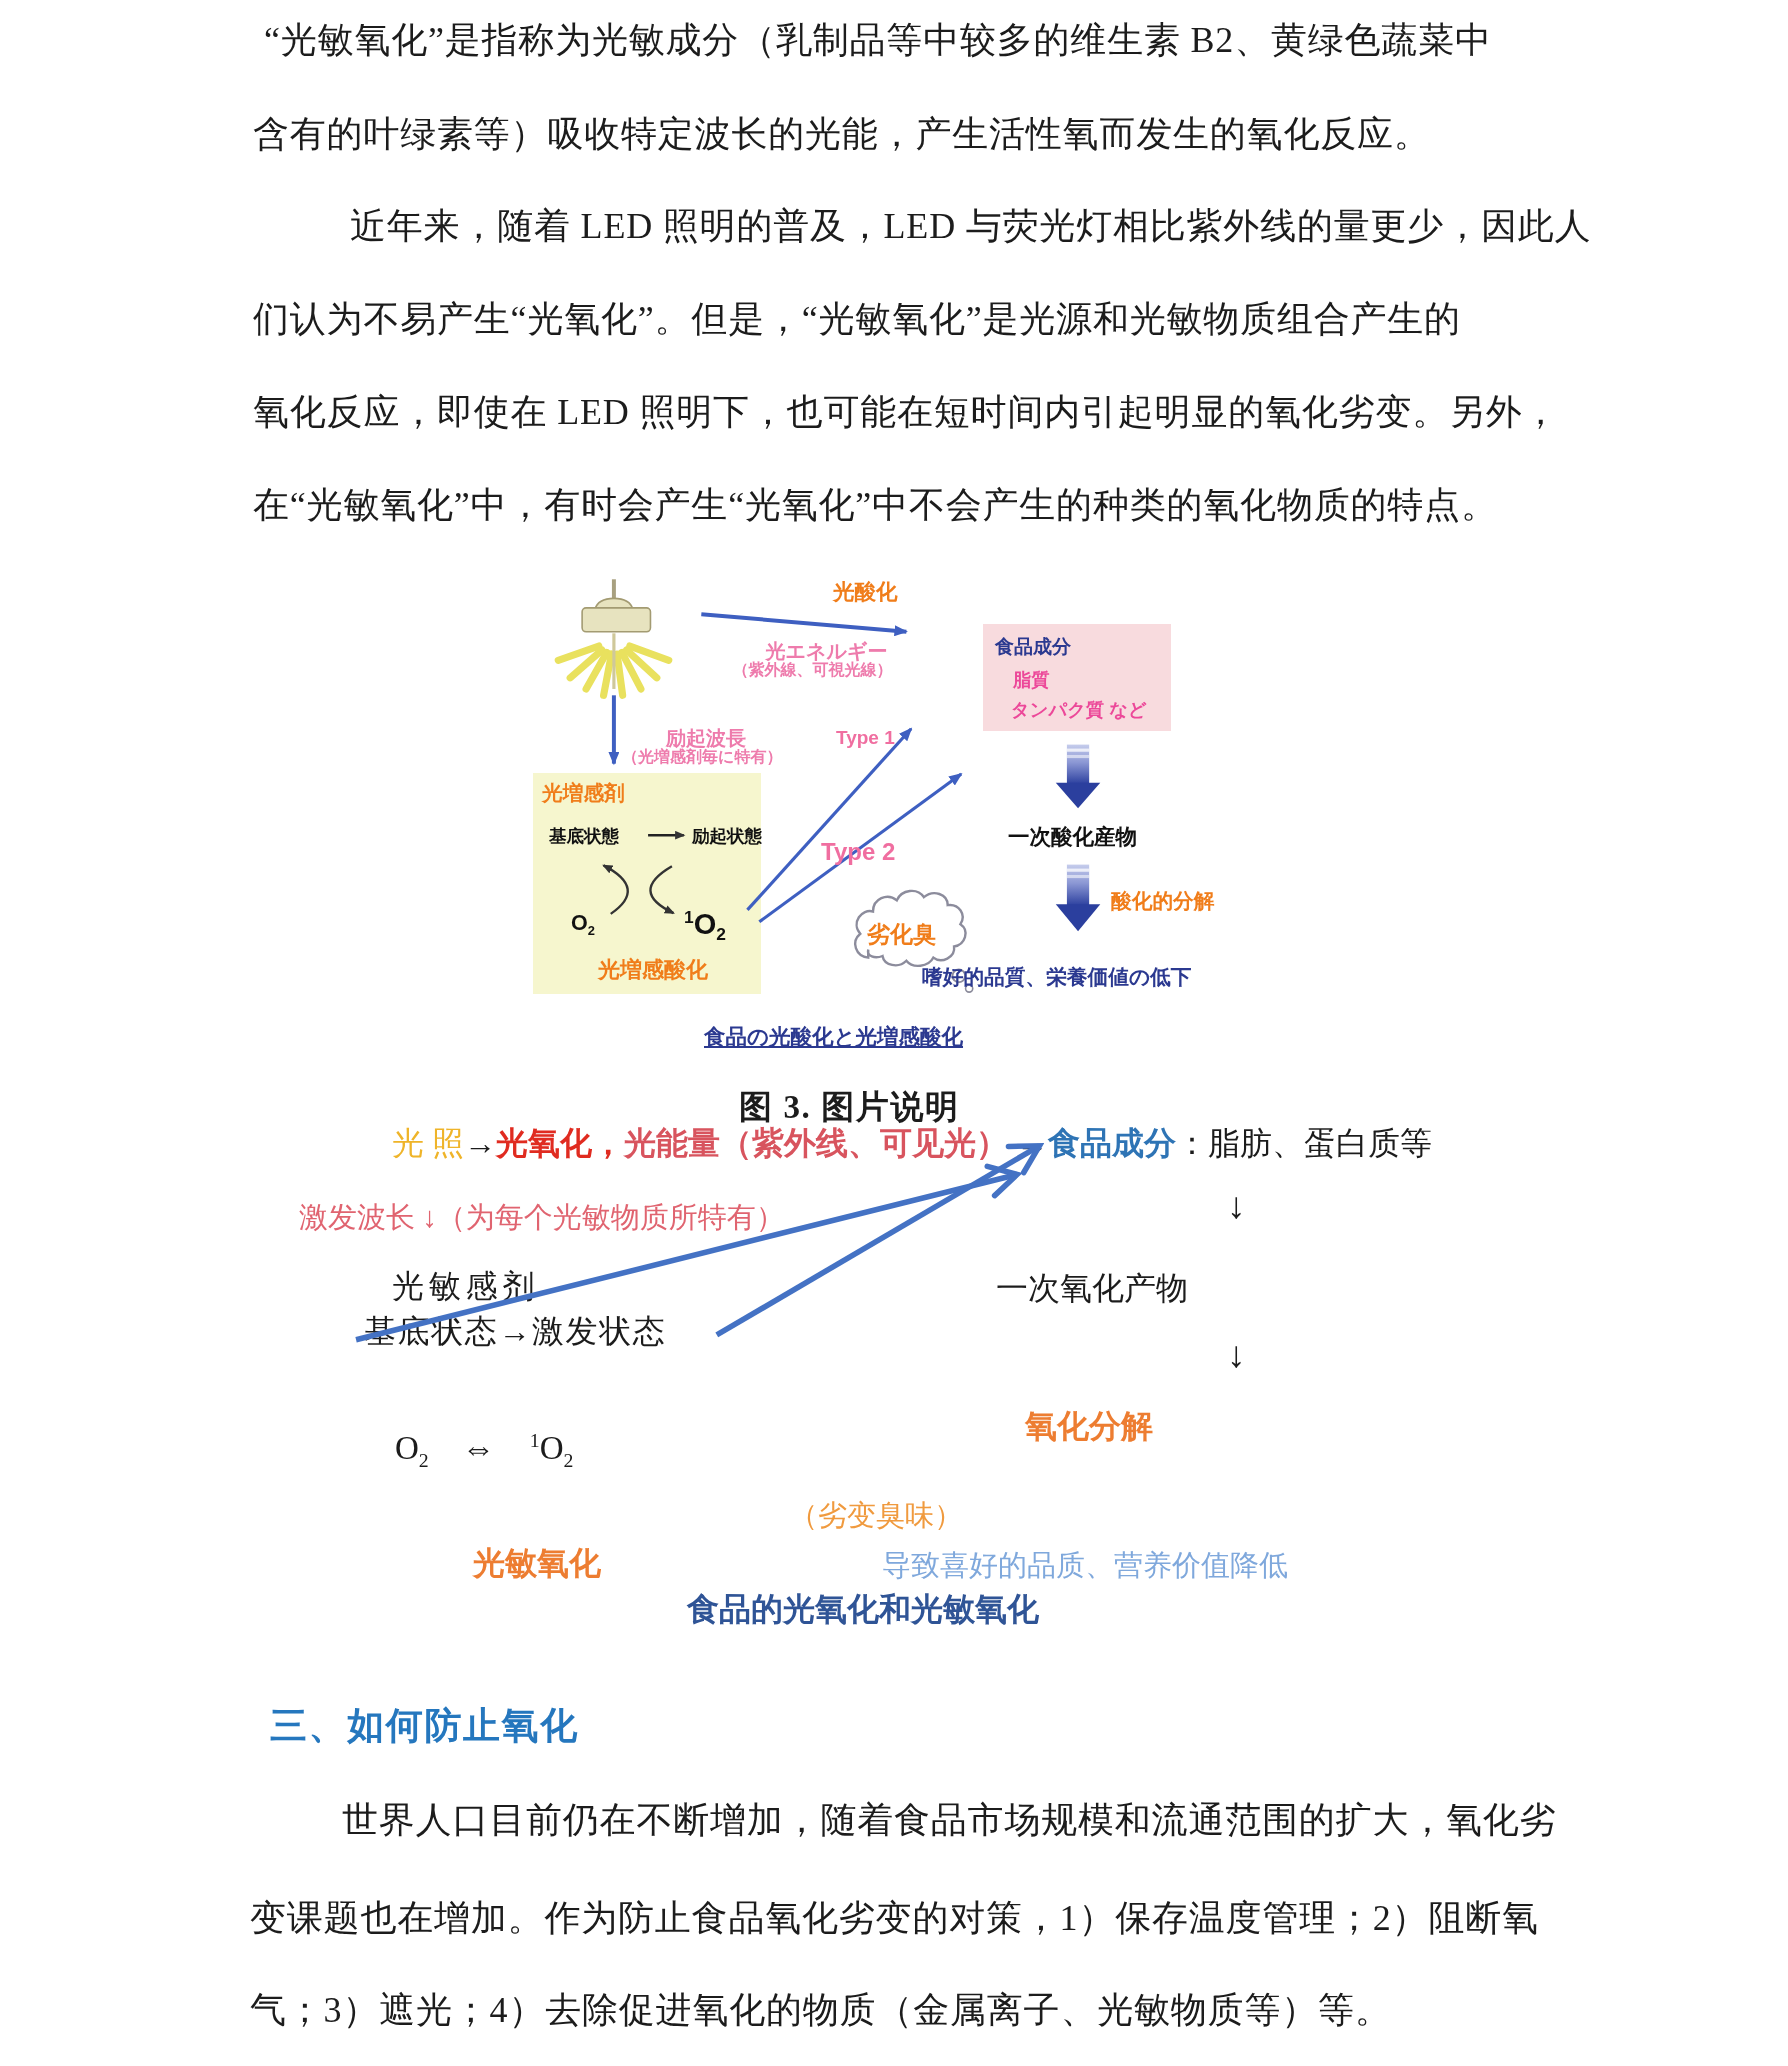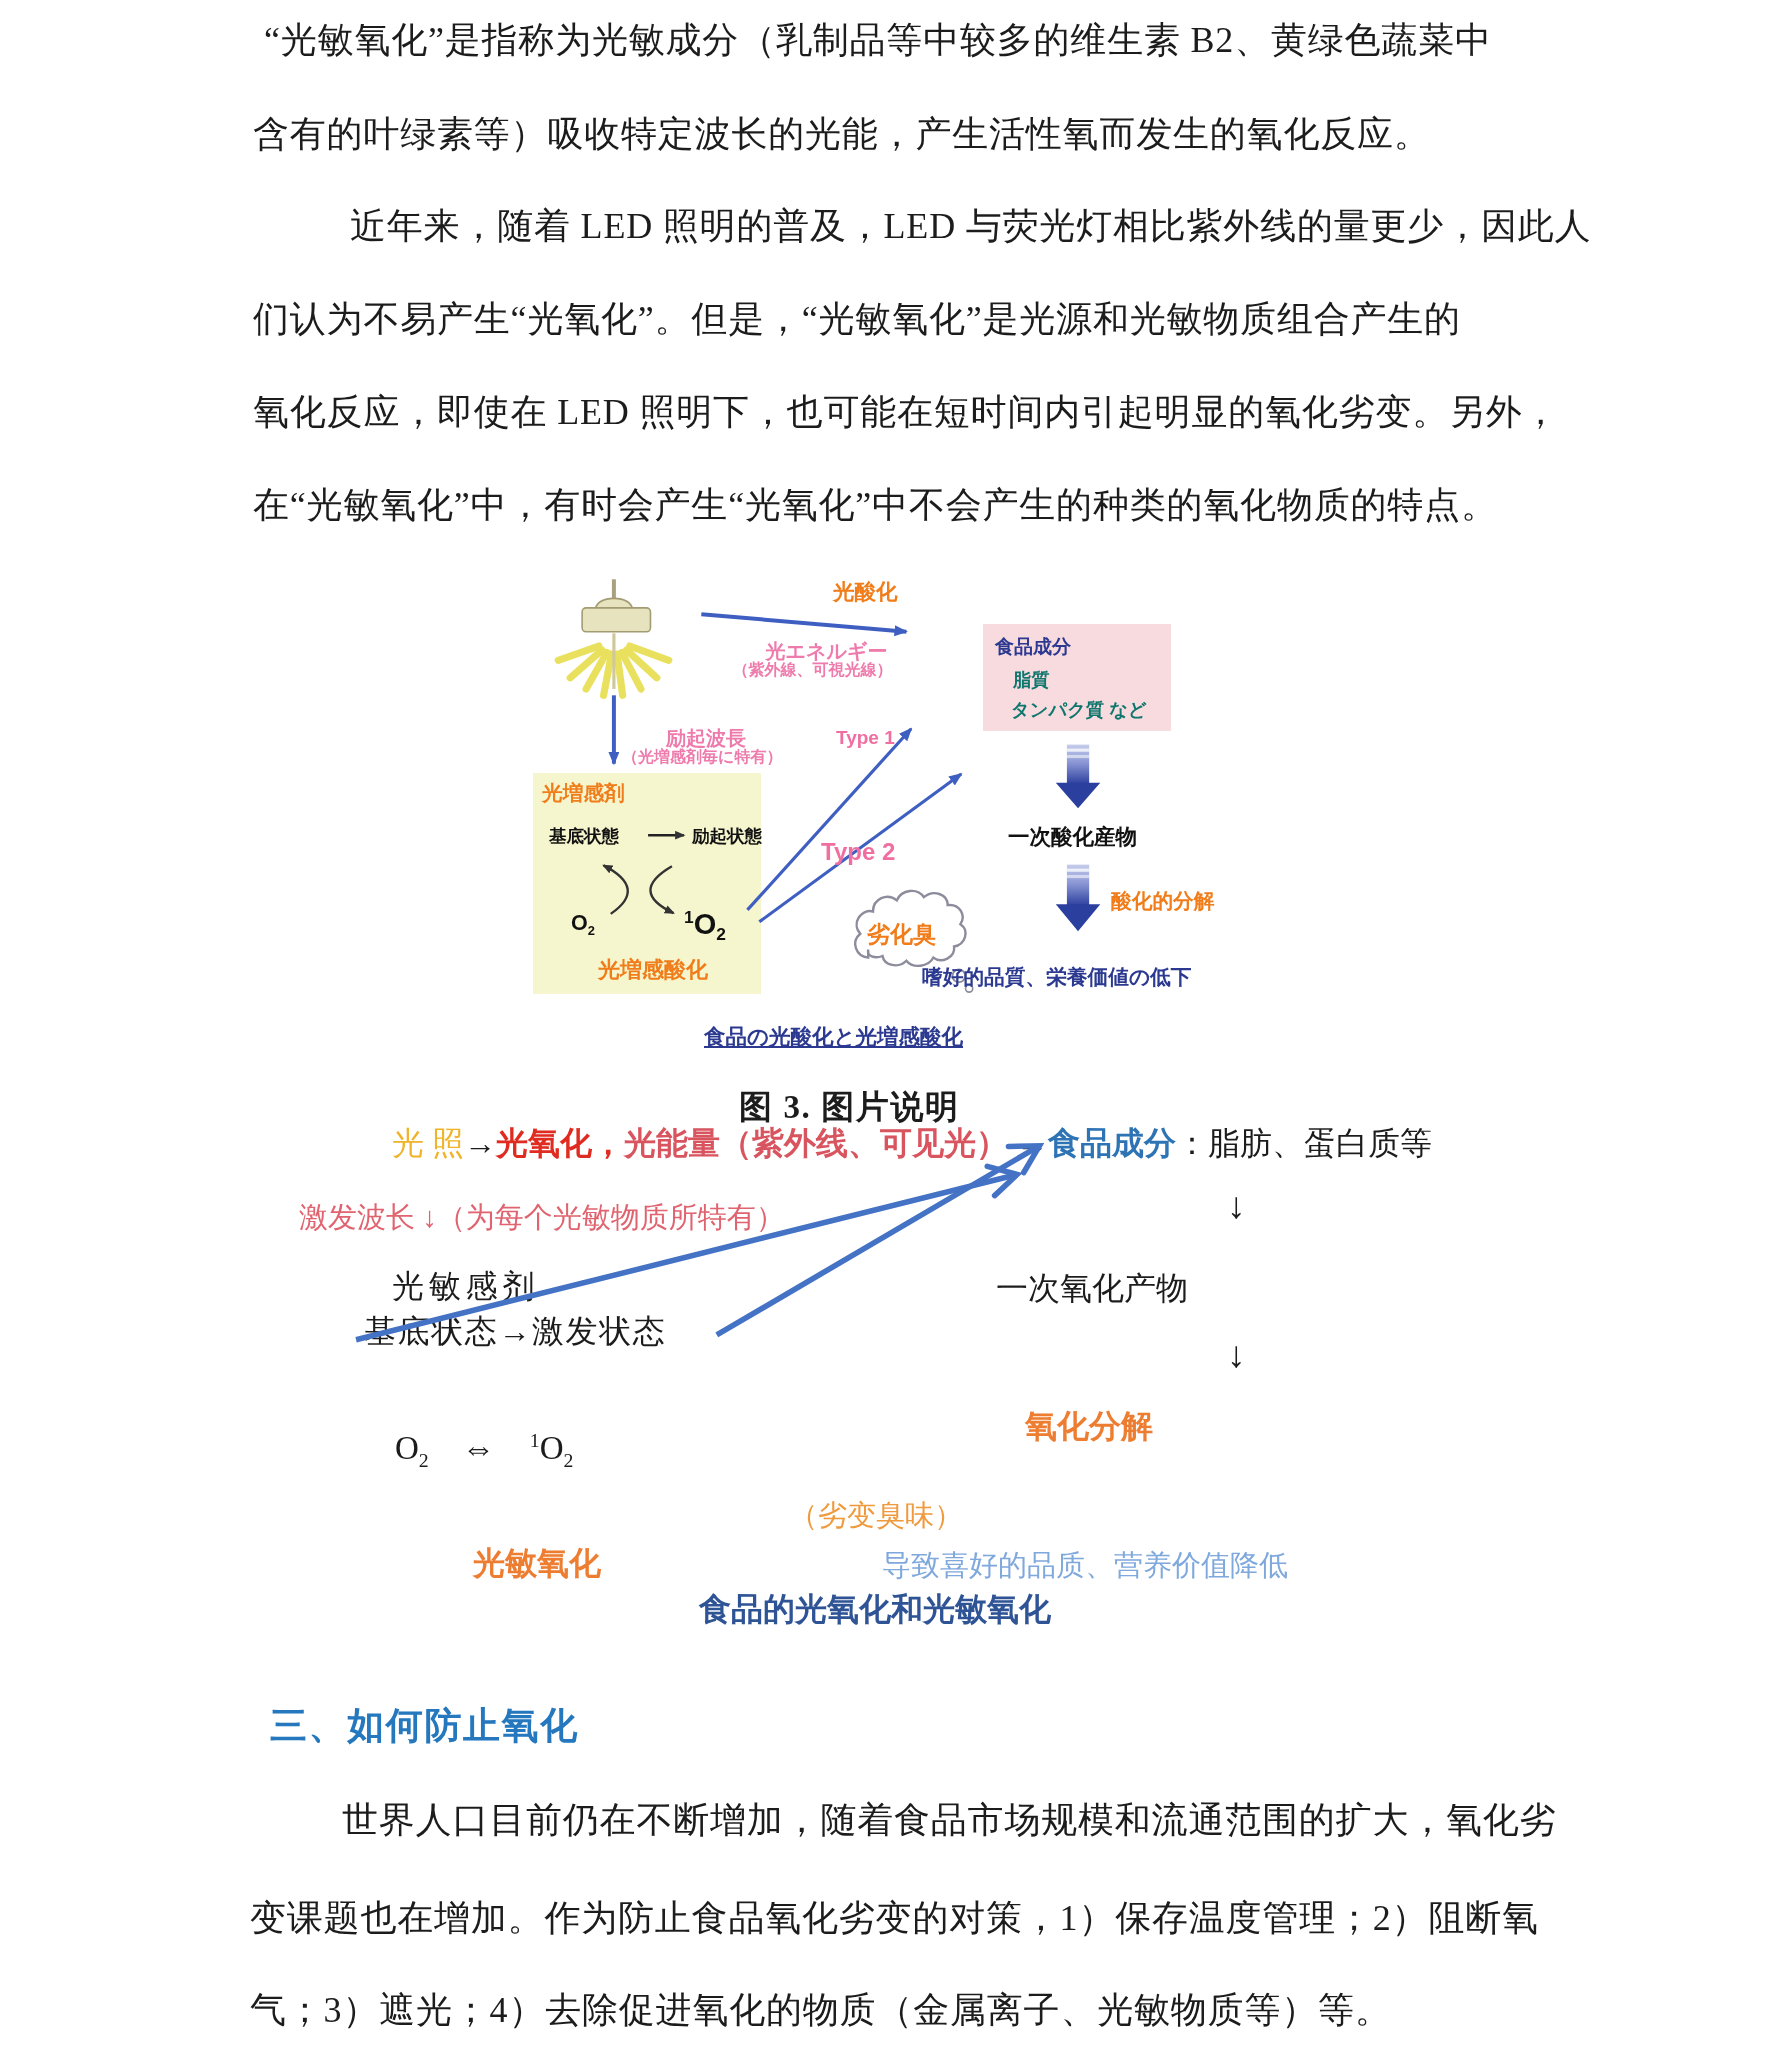--- a/index.html
+++ b/index.html
@@ -11,34 +11,34 @@
   .bodyline{font-size:36px;letter-spacing:0.8px;color:#1c1c1c;}
   .heading{font-size:37px;font-weight:bold;color:#2577BE;letter-spacing:1.6px;}
   
   #figure{position:absolute;left:509px;top:568px;width:755px;height:501px;}
   #figure .box{position:absolute;}
   .ybox{left:24px;top:205px;width:228px;height:221px;background:#F6F6CE;}
   .pbox{left:474px;top:56px;width:188px;height:107px;background:#F8DBDE;}
   .fig-orange{color:#F07D1A;font-weight:bold;font-family:"Liberation Sans",sans-serif;}
   .fig-pink{color:#EE7BAC;font-weight:bold;font-family:"Liberation Sans",sans-serif;}
   .fig-navy{color:#2B3990;font-weight:bold;font-family:"Liberation Sans",sans-serif;}
-  .fig-dark{color:#0f766e;font-weight:bold;font-family:"Liberation Sans",sans-serif;}
+  .fig-dark{color:#ec4899;font-weight:bold;font-family:"Liberation Sans",sans-serif;}
   .fig-black{color:#111111;font-weight:bold;font-family:"Liberation Sans",sans-serif;}
   .typelabel{color:#F06EA0;font-weight:bold;font-family:"Liberation Sans",sans-serif;}
   
   .a-gold{color:#EFB429;}
   .a-red{color:#E02B20;font-weight:bold;text-align:right;}
   .a-rose{color:#D8545E;font-weight:bold;}
   .a-blue{color:#2E74B5;font-weight:bold;}
   .a-black{color:#1c1c1c;}
   .a-pink{color:#E06470;}
   .a-orange{color:#ED7D31;}
   .a-odor{color:#F09A3E;}
   .a-lblue{color:#7FA8DC;}
-  .a-navy{color:#2F5496;font-weight:bold;margin-left:12px;}
+  .a-navy{color:#2F5496;font-weight:bold;}
   sub,sup{font-size:60%;}
   svg{position:absolute;left:0;top:0;}
 </style>
 </head>
 <body>
 
 <div id="page">
 
   <div class="abs bodyline" style="left:264px;top:16px;">“光敏氧化”是指称为光敏成分（乳制品等中较多的维生素 B2、黄绿色蔬菜中</div>
   <div class="abs bodyline" style="left:253px;top:110px;">含有的叶绿素等）吸收特定波长的光能，产生活性氧而发生的氧化反应。</div>

